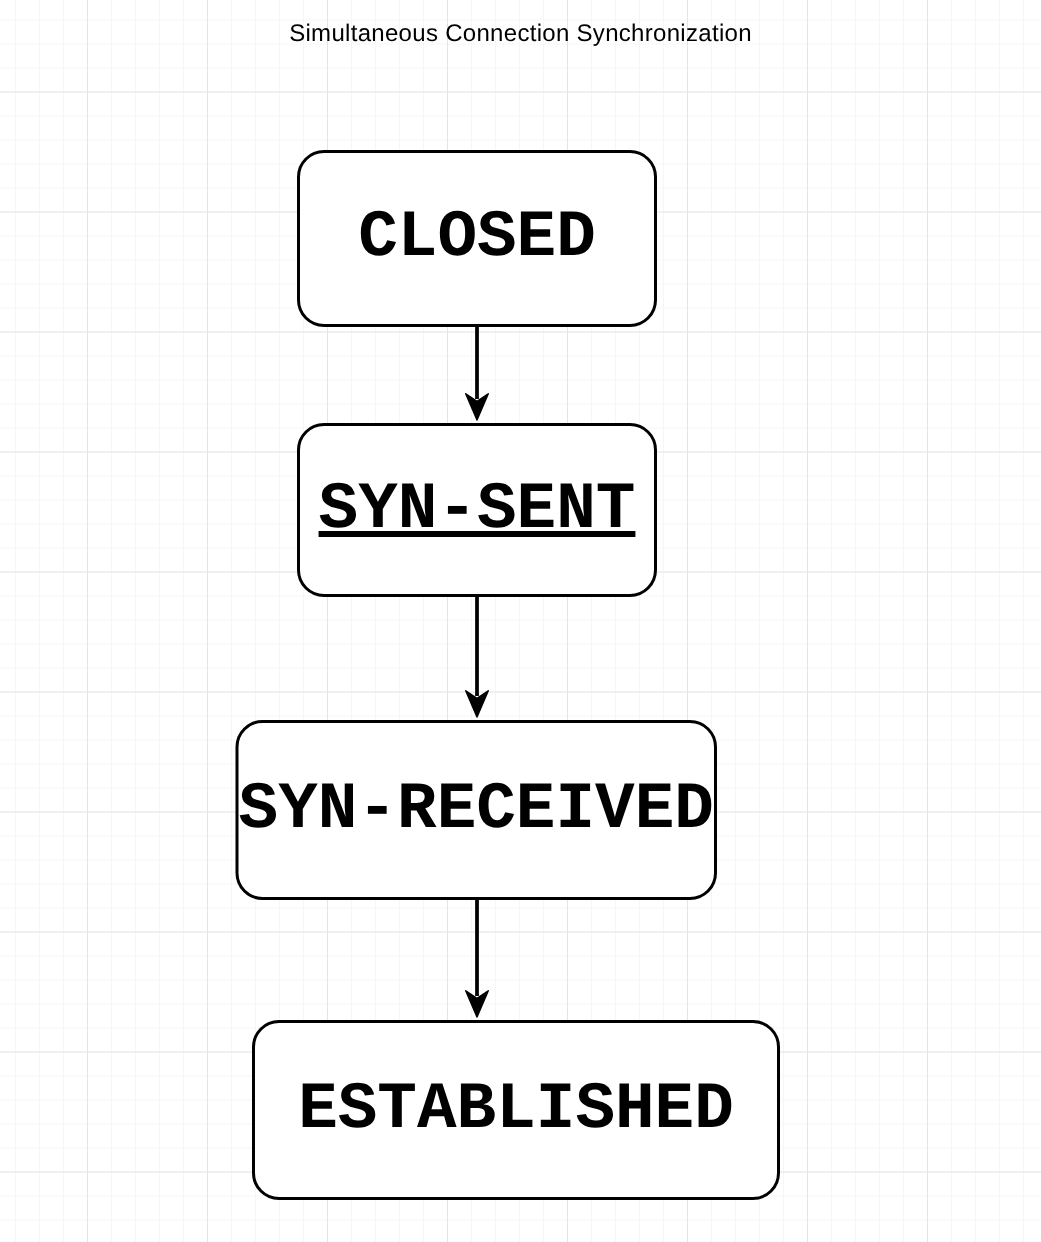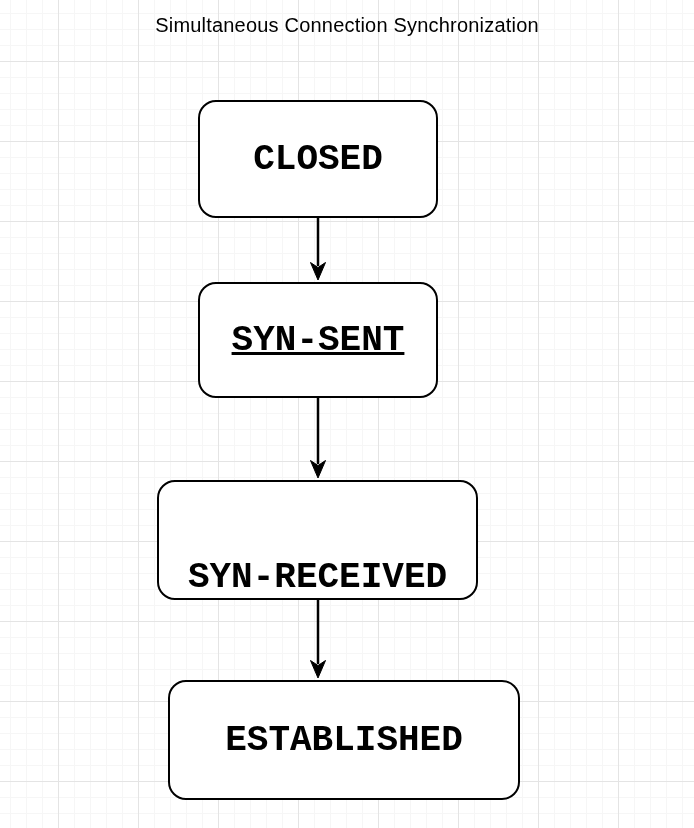--- a/index.html
+++ b/index.html
@@ -20,45 +20,45 @@
     background-size: 80px 80px, 80px 80px, 16px 16px, 16px 16px;
     background-position: 60px 61px, 58px 60px, 60px 61px, 58px 60px;
     font-family: "Liberation Sans", sans-serif;
   }
   .diagram-title {
     position: absolute;
     top: 14px;
     left: 0;
     width: 100%;
     text-align: center;
-    font-size: 20px;
+    font-size: 16px;
     font-weight: 400;
     color: var(--title-text, #000000);
     letter-spacing: 0.2px;
   }
   .node {
     position: absolute;
     box-sizing: border-box;
     background: var(--node-fill, #ffffff);
     border: 2.5px solid var(--node-border, #000000);
     border-radius: 18px;
     display: flex;
     align-items: center;
     justify-content: center;
   }
   .node-label {
     font-family: "Liberation Mono", monospace;
     font-weight: 700;
-    font-size: 36px;
+    font-size: 44px;
     color: var(--node-text, #000000);
     white-space: nowrap;
   }
   .node-closed      { left: 198px; top: 100px; width: 240px; height: 118px; }
   .node-syn-sent    { left: 198px; top: 282px; width: 240px; height: 116px; text-decoration: underline; }
-  .node-syn-received{ left: 157px; top: 480px; width: 321px; height: 120px; align-items: flex-end; }
+  .node-syn-received{ left: 157px; top: 480px; width: 321px; height: 120px; }
   .node-established { left: 168px; top: 680px; width: 352px; height: 120px; }
   .arrow {
     position: absolute;
     color: var(--arrow, #000000);
   }
   .arrow line {
     stroke: currentColor;
     stroke-width: 2.5;
   }
   .arrow path {

